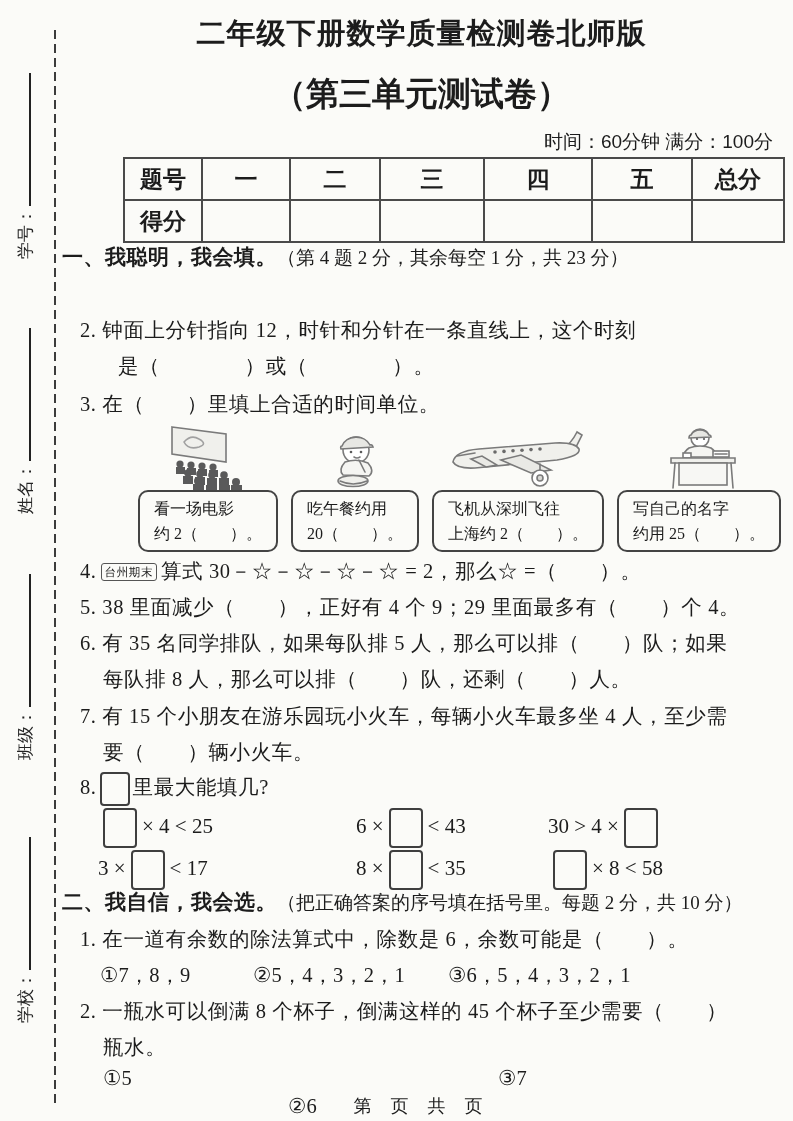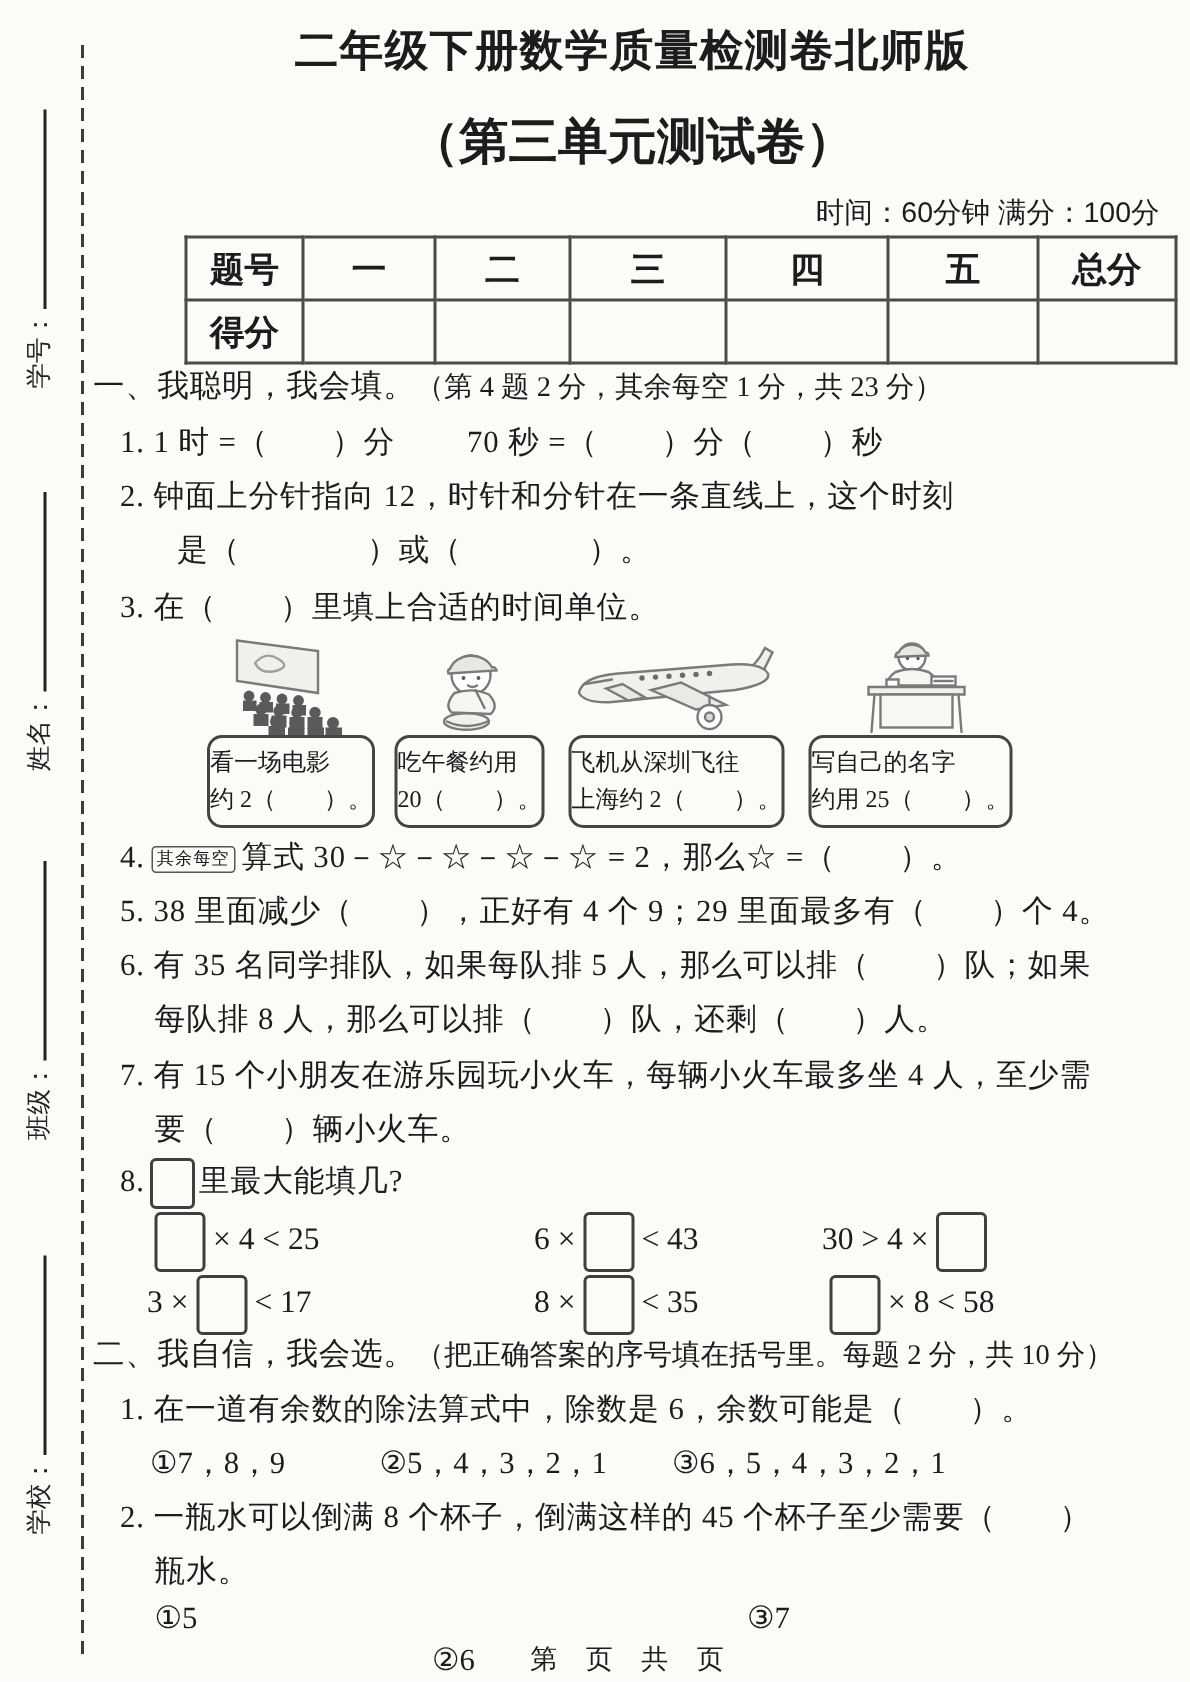--- a/index.html
+++ b/index.html
@@ -36,34 +36,34 @@
   
   table.score {
     position:absolute; top:157px; left:95px; width:660px;
     border-collapse:collapse; table-layout:fixed;
     font-family:"Liberation Sans", sans-serif; font-size:23px;margin-left:28px;
   }
   table.score td { border:2px solid #4a4a4a; text-align:center; height:38px; font-weight:600; }
   
   .line { position:absolute; font-size:20.5px; letter-spacing:0.6px; white-space:nowrap; }
   .sec-head { position:absolute; font-size:21px; white-space:nowrap; }
-  .sec-head b { font-family:"Liberation Sans", sans-serif; font-weight:normal; letter-spacing:0.5px; }
+  .sec-head b { font-family:"Liberation Sans", sans-serif; font-weight:bold; letter-spacing:0.5px; }
   .sec-head .note { font-size:19px; }
   .badge {
     display:inline-block; border:1.5px solid #555; border-radius:3px;
     font-size:11.5px; line-height:14px; padding:1px 3px; vertical-align:2px; margin:0 4px;
     font-family:"Liberation Sans", sans-serif;
   }
   
   .cards { position:absolute; top:418px; left:138px; display:flex; gap:13px; align-items:flex-end; }
   .qcol { display:flex; flex-direction:column; align-items:center; }
   .icon-wrap { height:72px; display:flex; align-items:flex-end; justify-content:center; }
   .card {
     border:2px solid #444; border-radius:10px; background:transparent;
-    padding:4px 0; font-size:16px; line-height:25px; white-space:nowrap;
+    padding:4px 14px; font-size:16px; line-height:25px; white-space:nowrap;
   }
   
   .sq { display:inline-block; width:30px; height:36px; border:2px solid #3f3f3f; border-radius:4px; vertical-align:middle; margin:0 5px; }
   .sq-small { display:inline-block; width:26px; height:30px; border:2px solid #3f3f3f; border-radius:4px; vertical-align:middle; margin:0 3px; }
   .eq { position:absolute; font-size:21px; white-space:nowrap; }
   .opt { position:absolute; font-size:20.5px; white-space:nowrap; }
   .footer {
     position:absolute; top:1094px; left:58px; right:8px; text-align:center;
     font-family:"Liberation Sans", sans-serif; font-size:18px; letter-spacing:7px;
   }
@@ -123,21 +123,20 @@
       <td></td>
       <td></td>
     </tr>
   </tbody>
     </table>
 
   <div class="sec-head" style="top:243px;left:62px">
     <b>一、我聪明，我会填。</b><span class="note">（第 4 题 2 分，其余每空 1 分，共 23 分）</span>
   </div>
 
-  <div class="line" style="top:280px;left:80px">1. 1 时 =（　　）分　　 70 秒 =（　　）分（　　）秒</div>
   <div class="line" style="top:316px;left:80px">2. 钟面上分针指向 12，时针和分针在一条直线上，这个时刻</div>
   <div class="line" style="top:352px;left:118px">是（　　　　）或（　　　　）。</div>
   <div class="line" style="top:390px;left:80px">3. 在（　　）里填上合适的时间单位。</div>
 
   <div class="cards">
     <div class="qcol">
       <div class="icon-wrap">
         <svg width="88" height="68" viewBox="0 0 88 68">
           <polygon class="fl" points="8,5 62,12 62,40 8,32"></polygon>
           <path class="ln" d="M20 20 q7 -8 15 -3 q9 5 0 8 q-11 3 -15 -5" style="stroke:#a0a0a0"></path>
@@ -236,21 +235,21 @@
         </svg>
       </div>
       <div class="card">
         <div>写自己的名字</div>
         <div>约用 25（　　）。</div>
       </div>
     </div>
   </div>
 
   <div class="line" style="top:557px;left:80px">
-    <span>4.</span><span class="badge">其余每空</span><span>算式 30－☆－☆－☆－☆ = 2，那么☆ =（　　）。</span>
+    <span>4.</span><span class="badge">台州期末</span><span>算式 30－☆－☆－☆－☆ = 2，那么☆ =（　　）。</span>
   </div>
   <div class="line" style="top:593px;left:80px">5. 38 里面减少（　　），正好有 4 个 9；29 里面最多有（　　）个 4。</div>
   <div class="line" style="top:629px;left:80px">6. 有 35 名同学排队，如果每队排 5 人，那么可以排（　　）队；如果</div>
   <div class="line" style="top:665px;left:103px">每队排 8 人，那么可以排（　　）队，还剩（　　）人。</div>
   <div class="line" style="top:702px;left:80px">7. 有 15 个小朋友在游乐园玩小火车，每辆小火车最多坐 4 人，至少需</div>
   <div class="line" style="top:738px;left:103px">要（　　）辆小火车。</div>
 
   <div class="line" style="top:772px;left:80px">
     <span>8.</span><span class="sq-small"></span><span>里最大能填几?</span>
   </div>

